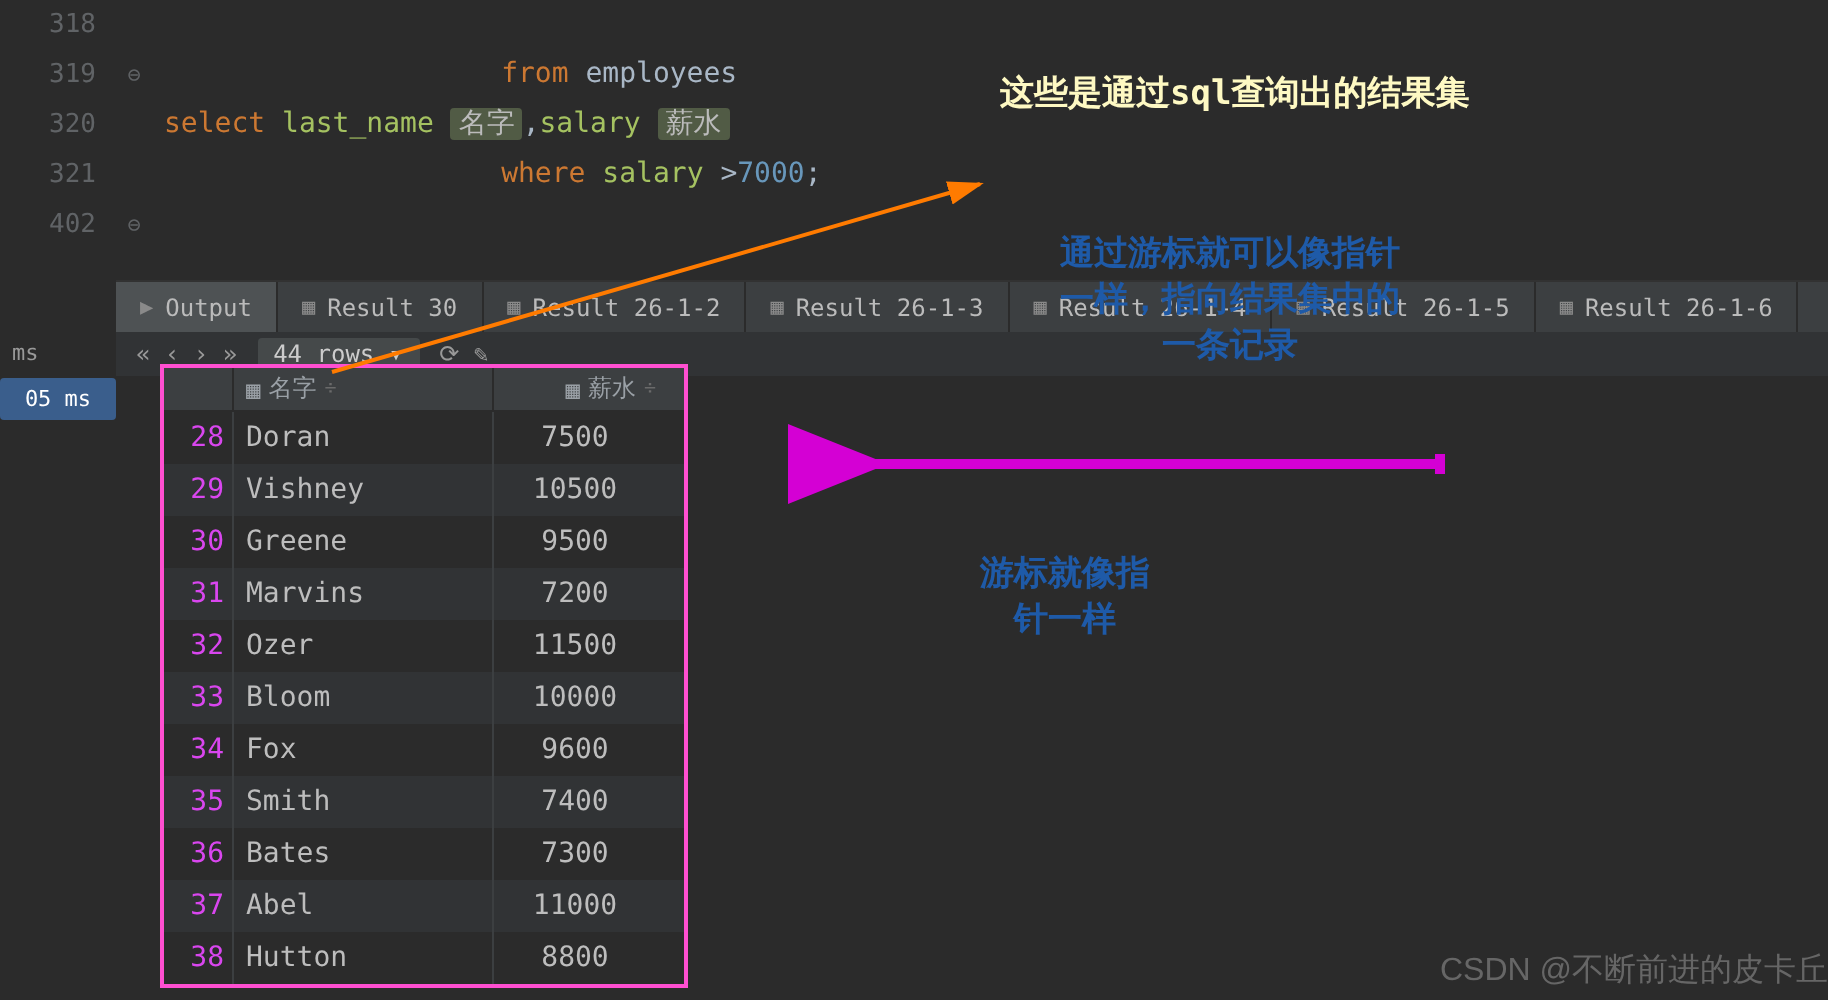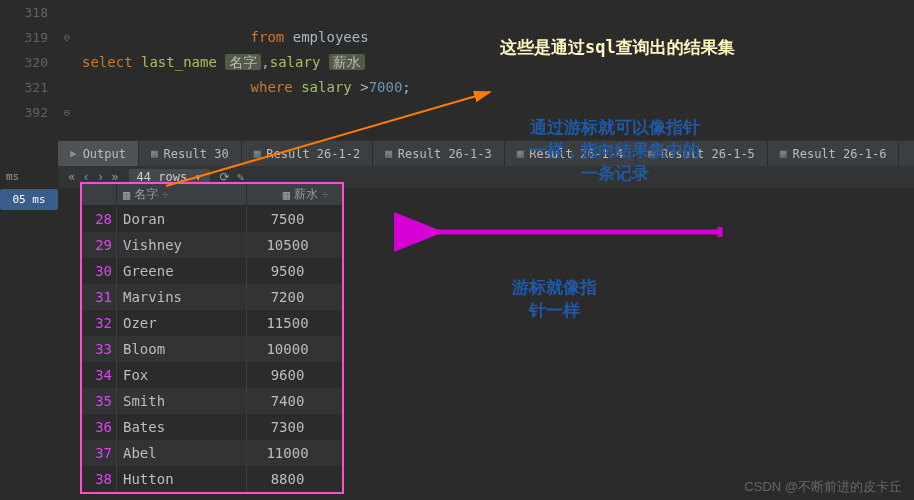--- a/index.html
+++ b/index.html
@@ -74,35 +74,35 @@
   .rrow { display: flex; height: 26px; line-height: 26px; font-size: 14px; }
   .rrow:nth-child(odd){ background:#2b2b2b; }
   .rrow:nth-child(even){ background:#313335; }
   .c-idx { width: 34px; text-align: right; color: #d946ef; padding-right: 4px; }
   .c-name{ width: 130px; padding-left: 6px; color: #bdbdbd; border-left: 1px solid #3c3f41; }
   .c-sal { flex: 1; text-align: center; padding-right: 14px; color: #bdbdbd; border-left: 1px solid #3c3f41; }
 
   .anno { position: absolute; font-weight: bold; font-size: 17px; text-align: center; line-height: 1.35; }
   #anno1 { color: #fef9c3; left: 500px; top: 36px; }
   #anno2 { color: #1e5aa8; left: 530px; top: 118px; font-family: Liberation Mono, monospace; }
-  #anno3 { color: #1e5aa8; left: 490px; top: 276px; margin-left: 22px; }
-  .watermark { position: absolute; right: 12px; bottom: 4px; color: #666; font-size: 13px; font-family: sans-serif; }
+  #anno3 { color: #1e5aa8; left: 490px; top: 276px; }
+  .watermark { position: absolute; right: 0; bottom: 4px; color: #666; font-size: 16px; font-family: sans-serif; }
 
   svg.overlay { position: absolute; left: 0; top: 0; pointer-events: none; }
 </style>
 </head>
 <body>
 
 <div class="editor">
   <div class="gutter">
     <div>318</div>
     <div>319</div>
     <div>320</div>
     <div>321</div>
-    <div>392</div>
+    <div>402</div>
   </div>
   <div class="code-mark">
     <div></div>
     <div>⊖</div>
     <div></div>
     <div></div>
     <div>⊖</div>
   </div>
   <div class="code-lines">
     <div></div>

